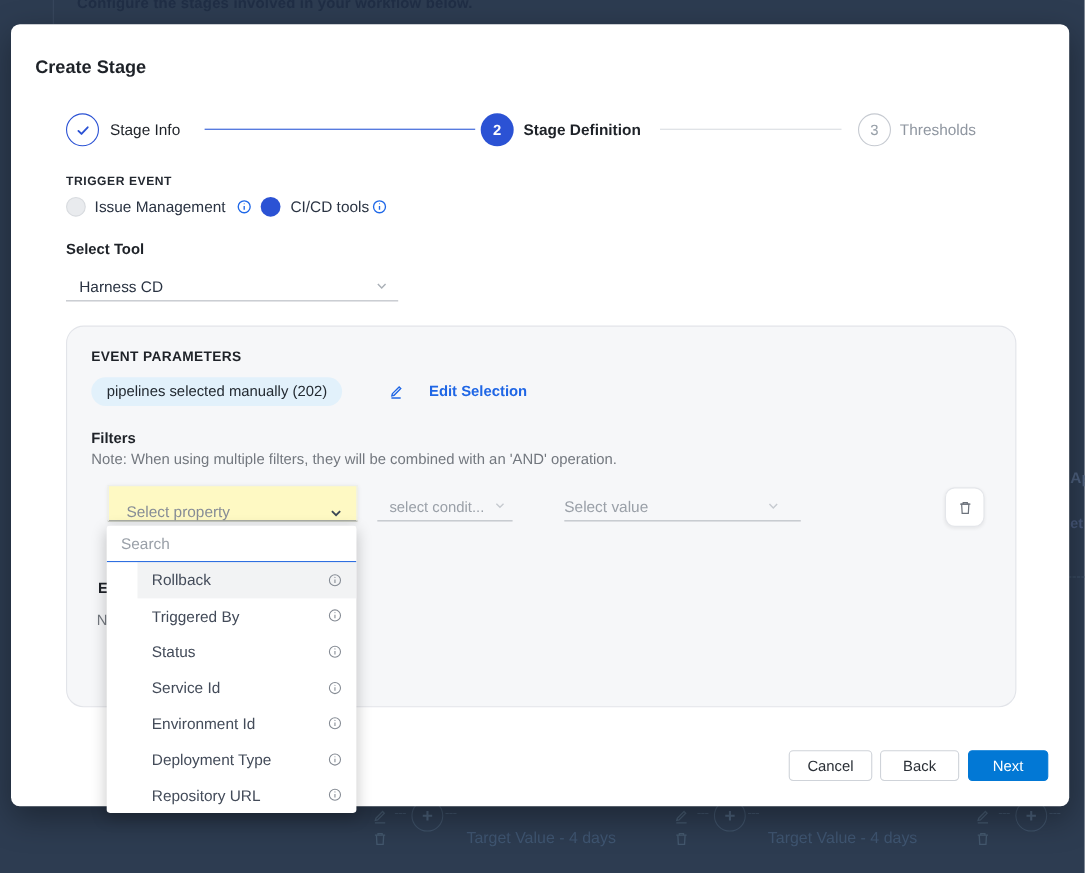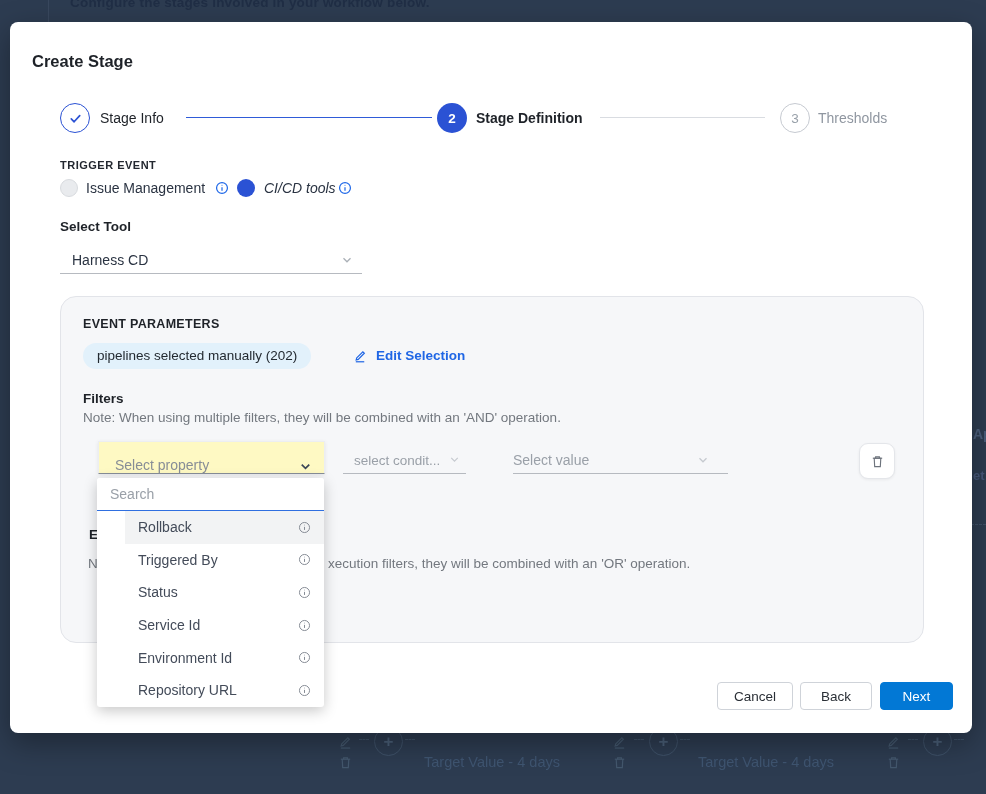--- a/index.html
+++ b/index.html
@@ -49,21 +49,21 @@
 
   .field-label{font-size:13.5px;font-weight:bold;color:#1e2228;}
   .select-line{box-sizing:border-box;border-bottom:1px solid #b6bac0;display:flex;align-items:center;}
   .select-text{font-size:14px;color:#2a3342;}
   .chev{width:14px;height:14px;}
 
   
   .panel{left:50px;top:274px;width:864px;height:347px;background:#f6f7f9;border:1px solid #e2e4e9;border-radius:16px;box-sizing:border-box;}
   .panel-heading{font-size:12.5px;font-weight:bold;color:#1e2228;letter-spacing:.3px;}
   .chip{height:26px;line-height:26px;padding:0 14px;background:#e2f1fb;border-radius:13px;font-size:13.5px;color:#232a31;display:inline-block;}
-  .edit-link{display:flex;align-items:center;gap:8px;color:#1f66e5;font-size:13.5px;font-weight:600;cursor:pointer;}
+  .edit-link{display:flex;align-items:center;gap:22px;color:#1f66e5;font-size:13.5px;font-weight:600;cursor:pointer;}
   .note-text{font-size:13.5px;color:#73787f;white-space:nowrap;}
 
   .prop-control{left:37px;top:144px;width:227px;height:33px;background:#fef9c3;border:1px solid #eceef1;
     border-bottom:1px solid #868d97;box-shadow:0 1px 4px rgba(0,0,0,.08);box-sizing:border-box;
     display:flex;align-items:flex-end;justify-content:space-between;padding:0 12px 0 16px;font-size:14px;color:#878d96;}
   .mini-select{border-bottom:1px solid #b6bac0;box-sizing:border-box;display:flex;align-items:center;
     justify-content:space-between;font-size:13.5px;color:#9aa0a8;height:27px;}
   .trash-btn{left:798px;top:146px;width:36px;height:36px;background:#fff;border:1px solid #e4e6ea;border-radius:9px;
     box-shadow:0 1px 3px rgba(0,0,0,.06);display:flex;align-items:center;justify-content:center;color:#6d737c;box-sizing:border-box;cursor:pointer;}
 
@@ -184,21 +184,21 @@
     <div class="abs radio radio-off" style="left:0;top:0;"></div>
     <div class="abs radio-label" style="left:26px;top:1px;">Issue Management</div>
     <span class="abs info-blue" style="left:155px;top:2px;">
       <svg viewBox="0 0 16 16" width="14" height="14" fill="none" stroke="currentColor" stroke-width="1.4">
           <circle cx="8" cy="8" r="6.2"></circle>
           <line x1="8" y1="7.2" x2="8" y2="11"></line>
           <circle cx="8" cy="4.8" r="0.6" fill="currentColor" stroke="none"></circle>
         </svg>
     </span>
     <div class="abs radio radio-on" style="left:177px;top:0;"></div>
-    <div class="abs radio-label" style="left:204px;top:1px;font-style:italic;">CI/CD tools</div>
+    <div class="abs radio-label" style="left:204px;top:1px;">CI/CD tools</div>
     <span class="abs info-blue" style="left:278px;top:2px;">
       <svg viewBox="0 0 16 16" width="14" height="14" fill="none" stroke="currentColor" stroke-width="1.4">
           <circle cx="8" cy="8" r="6.2"></circle>
           <line x1="8" y1="7.2" x2="8" y2="11"></line>
           <circle cx="8" cy="4.8" r="0.6" fill="currentColor" stroke="none"></circle>
         </svg>
     </span>
   </div>
 
   <div class="abs field-label" style="left:50px;top:197px;">Select Tool</div>
@@ -261,21 +261,20 @@
         <svg viewBox="0 0 16 16" width="15" height="15" fill="none" stroke="currentColor" stroke-width="1.2">
             <path d="M3 4.5h10"></path>
             <path d="M6 4.5V3h4v1.5"></path>
             <path d="M4.5 4.5l.5 9h6l.5-9z" fill="none"></path>
           </svg>
       </span>
     </div>
 
     <div class="abs field-label" style="left:28px;top:230px;">E</div>
     <div class="abs note-text" style="left:27px;top:259px;">N</div>
-    <div class="abs note-text" style="left:267px;top:259px;">xecution filters, they will be combined with an 'OR' operation.</div>
   </div>
 
   <div class="abs btn btn-secondary" style="left:707px;top:660px;width:76px;">
     <span>Cancel</span>
   </div>
   <div class="abs btn btn-secondary" style="left:790px;top:660px;width:72px;">
     <span>Back</span>
   </div>
   <div class="abs btn btn-primary" style="left:870px;top:660px;width:73px;">
     <span>Next</span>
@@ -328,20 +327,30 @@
     <span>Environment Id</span>
     <span class="info-gray">
         <svg viewBox="0 0 16 16" width="13" height="13" fill="none" stroke="currentColor" stroke-width="1.2">
           <circle cx="8" cy="8" r="6.2"></circle>
           <line x1="8" y1="7.2" x2="8" y2="11"></line>
           <circle cx="8" cy="4.8" r="0.6" fill="currentColor" stroke="none"></circle>
         </svg>
       </span>
   </div>
   <div class="dd-item">
+    <span>Deployment Type</span>
+    <span class="info-gray">
+        <svg viewBox="0 0 16 16" width="13" height="13" fill="none" stroke="currentColor" stroke-width="1.2">
+          <circle cx="8" cy="8" r="6.2"></circle>
+          <line x1="8" y1="7.2" x2="8" y2="11"></line>
+          <circle cx="8" cy="4.8" r="0.6" fill="currentColor" stroke="none"></circle>
+        </svg>
+      </span>
+  </div>
+  <div class="dd-item">
     <span>Repository URL</span>
     <span class="info-gray">
         <svg viewBox="0 0 16 16" width="13" height="13" fill="none" stroke="currentColor" stroke-width="1.2">
           <circle cx="8" cy="8" r="6.2"></circle>
           <line x1="8" y1="7.2" x2="8" y2="11"></line>
           <circle cx="8" cy="4.8" r="0.6" fill="currentColor" stroke="none"></circle>
         </svg>
       </span>
   </div>
 </div>

